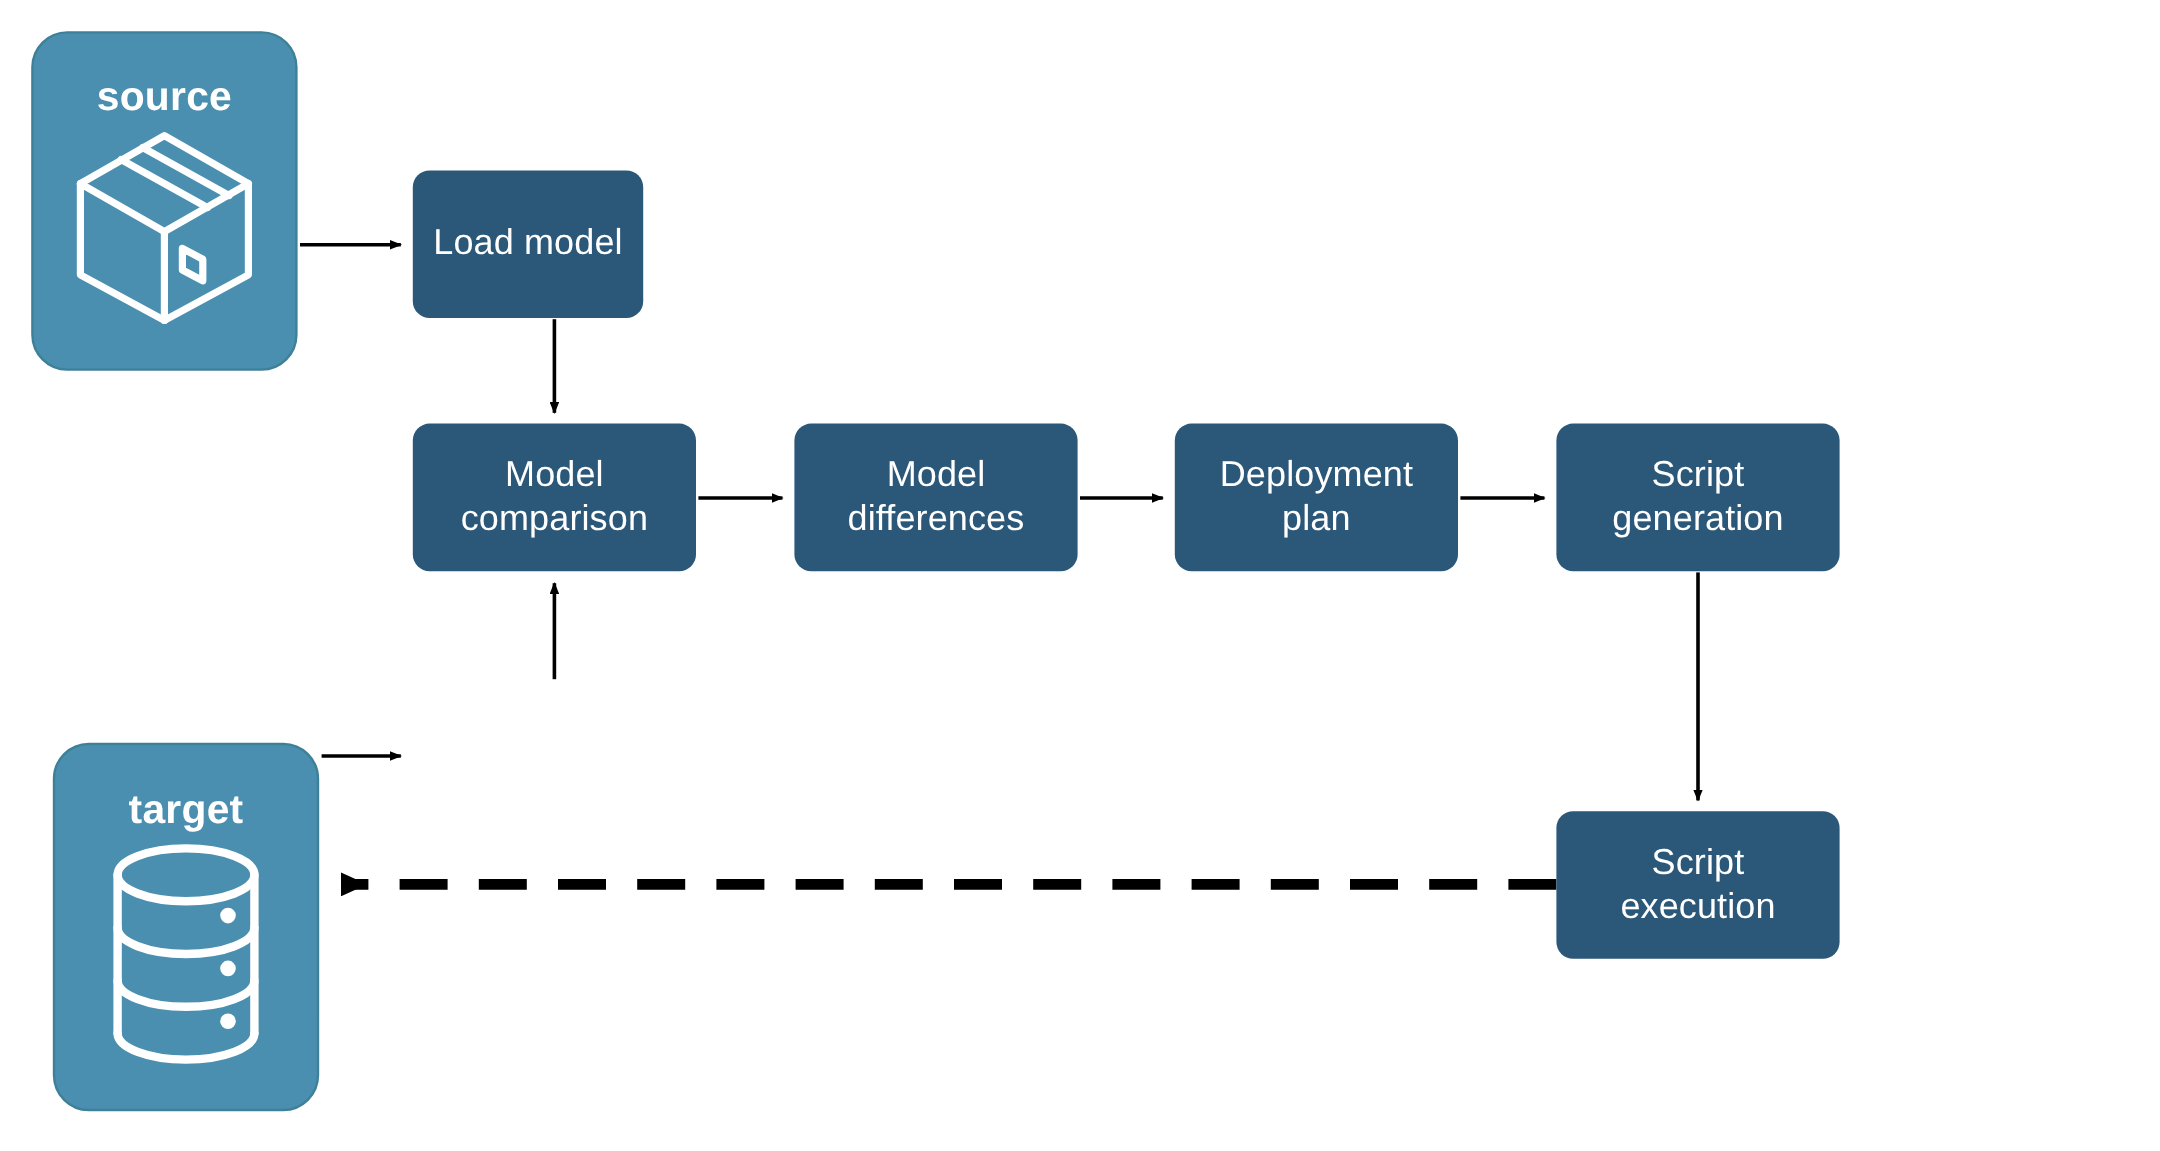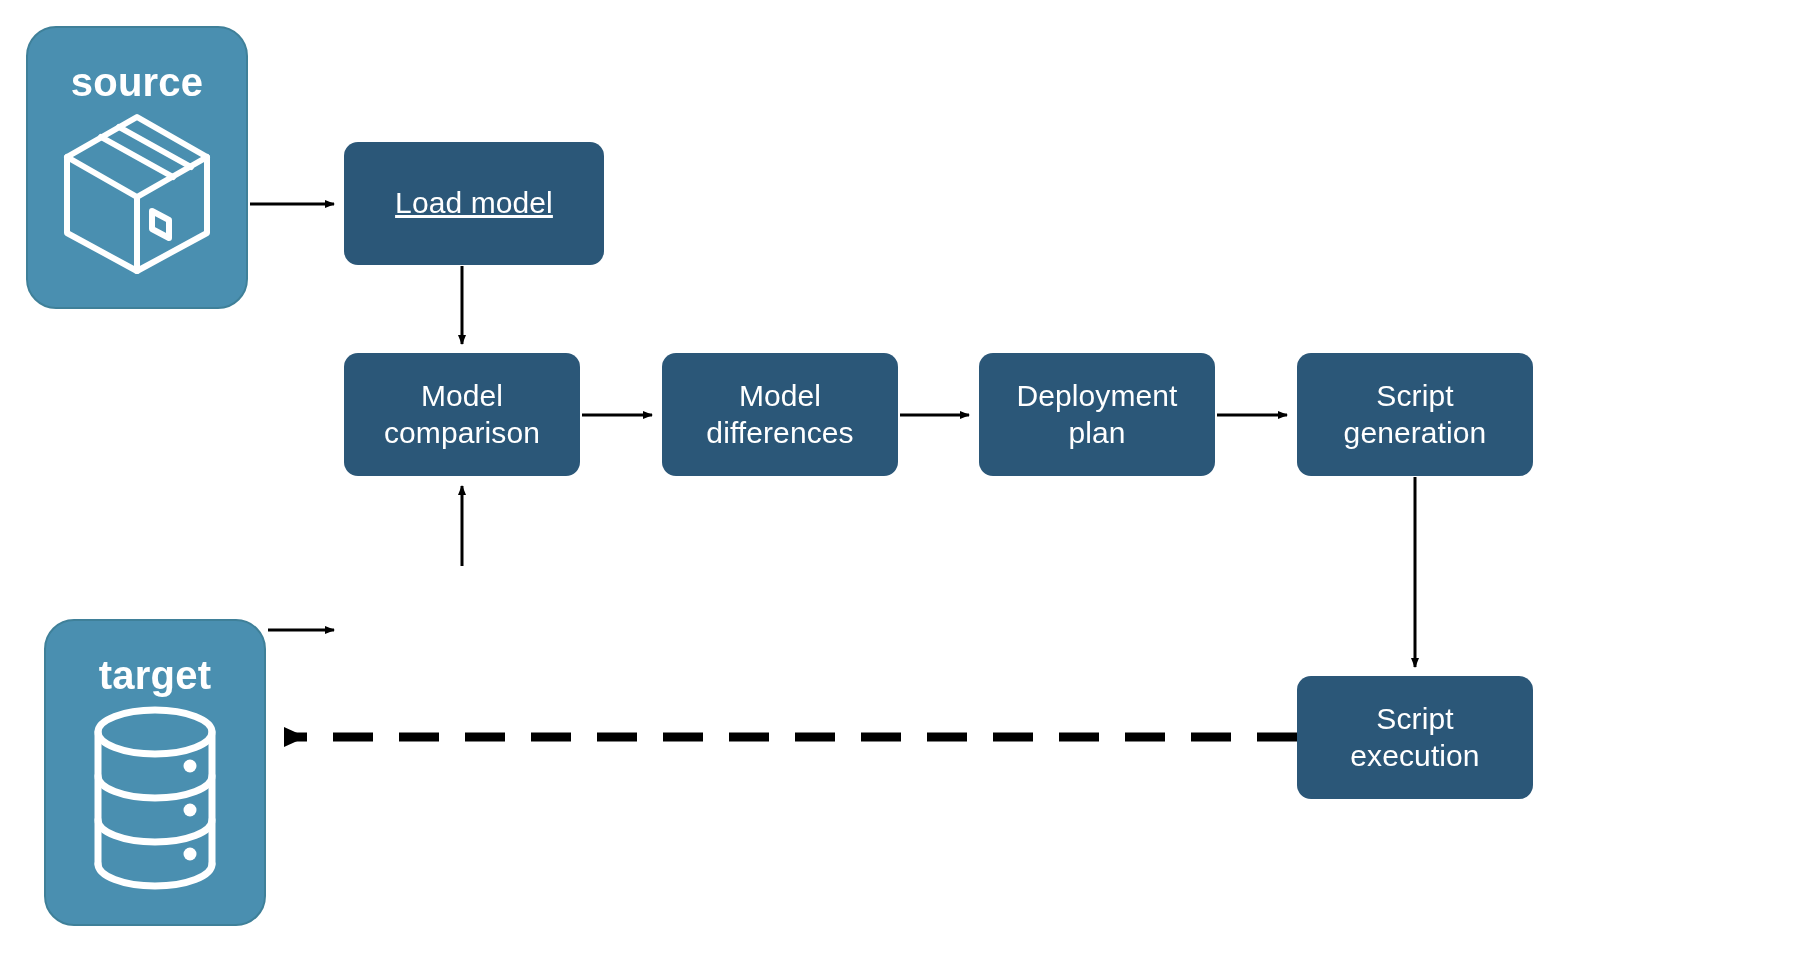--- a/index.html
+++ b/index.html
@@ -42,21 +42,21 @@
     line-height: 1.22;
     font-weight: 400;
     letter-spacing: 0.1px;
   }
   .node.endpoint {
     background: #4a8fb0;
     border: 2px solid #3f8099;
     border-radius: 30px;
   }
   .endpoint-label {
-    font-size: 40px;
+    font-size: 34px;
     font-weight: 700;
     letter-spacing: 0.2px;
     margin-top: 4px;
     margin-bottom: 6px;
   }
   .endpoint-icon {
     display: block;
   }
   .node-label {
     display: block;
@@ -126,21 +126,21 @@
           <path d="M18 72 A57 22 0 0 0 132 72"></path>
           <path d="M18 116 A57 22 0 0 0 132 116"></path>
         </g>
         <circle cx="110" cy="62" r="6.5" fill="#ffffff"></circle>
         <circle cx="110" cy="106" r="6.5" fill="#ffffff"></circle>
         <circle cx="110" cy="150" r="6.5" fill="#ffffff"></circle>
       </svg>
     </span>
   </div>
 
-  <div class="node process" style="left:344px; top:142px; width:260px; height:123px;text-decoration:underline;">
+  <div class="node process" style="left:344px; top:142px; width:192px; height:123px;">
     <span class="node-label">Load model</span>
   </div>
 
   <div class="node process" style="left:344px; top:353px; width:236px; height:123px;">
     <span class="node-label">Model
 comparison</span>
   </div>
 
   <div class="node process" style="left:662px; top:353px; width:236px; height:123px;">
     <span class="node-label">Model

